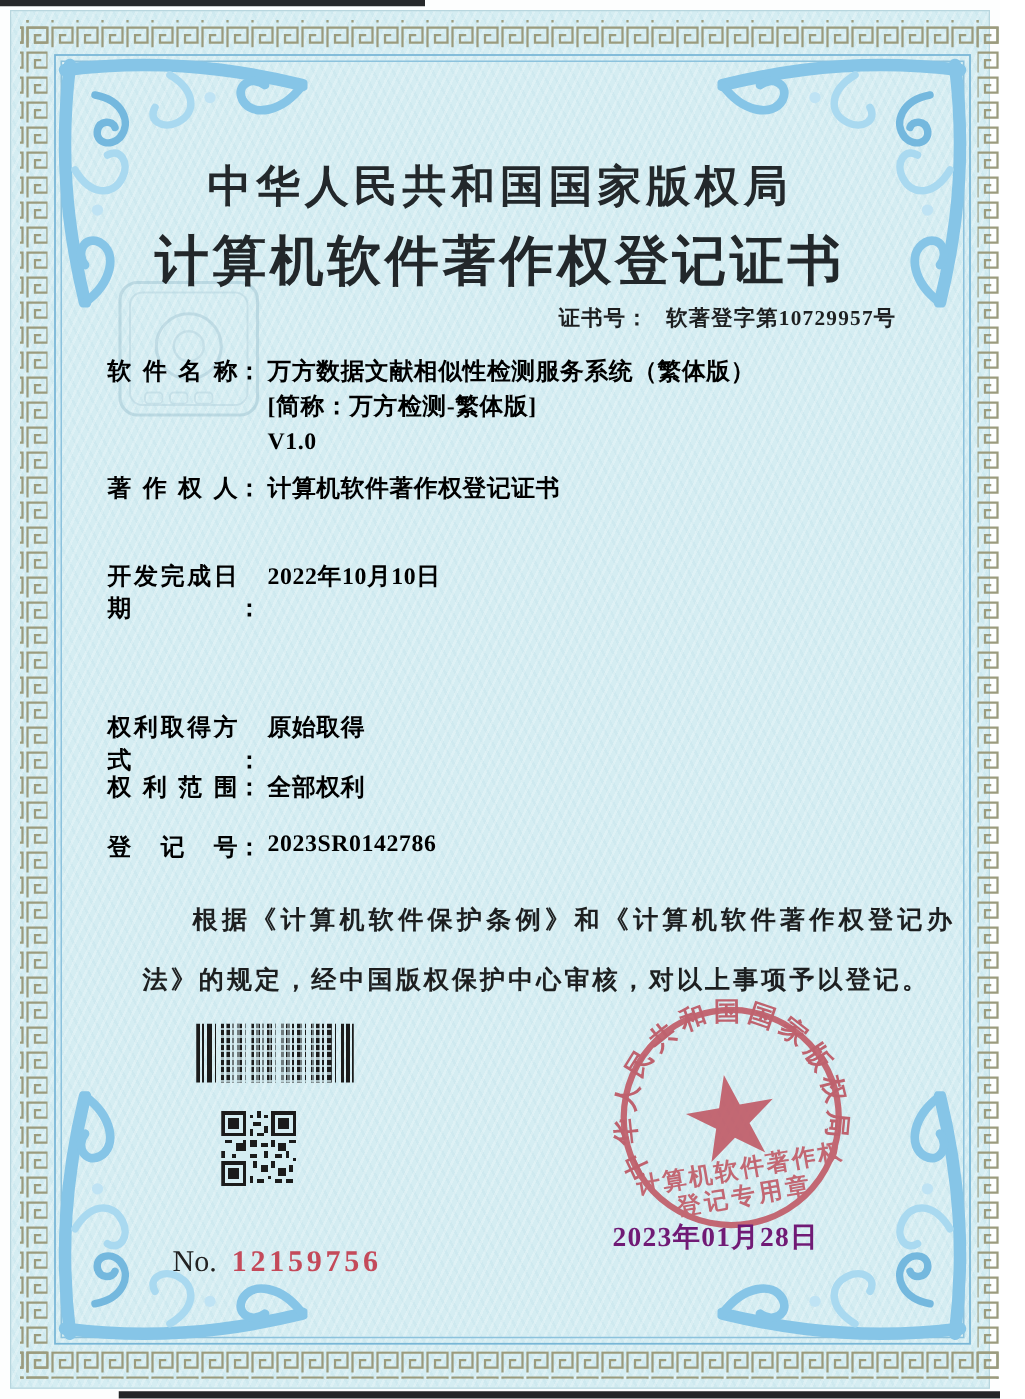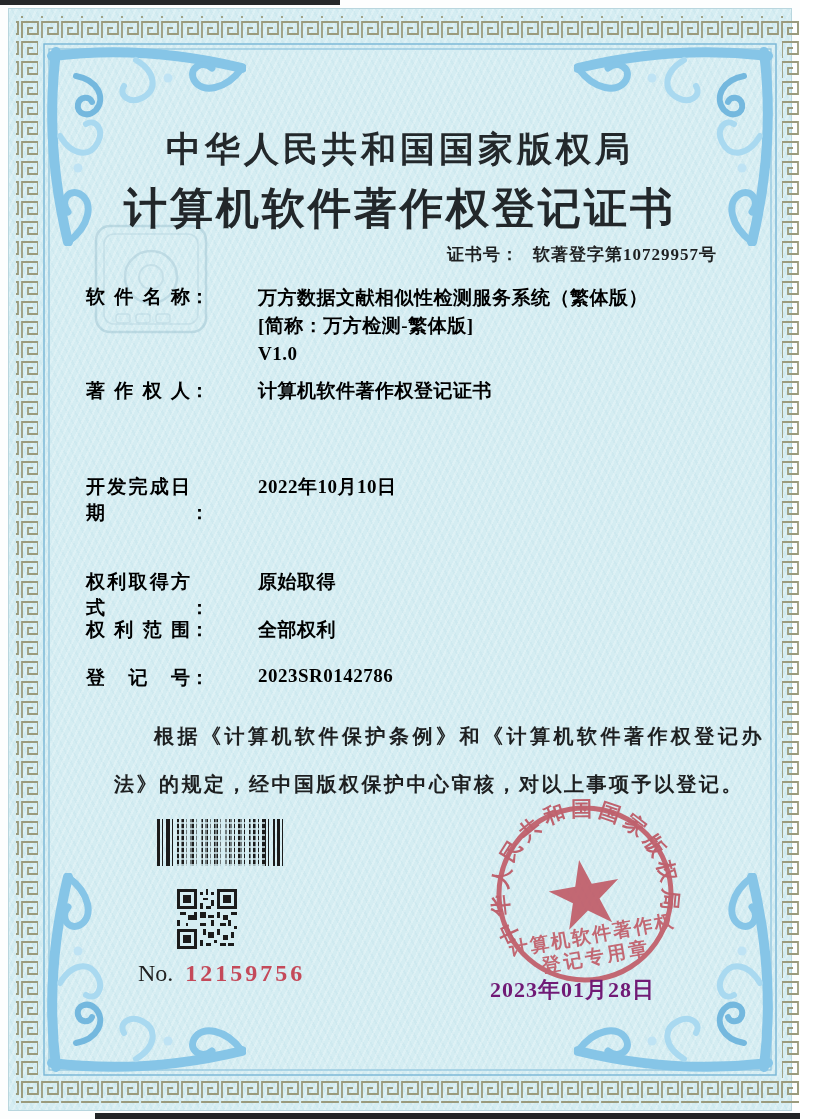--- a/index.html
+++ b/index.html
@@ -10,31 +10,31 @@
            repeating-linear-gradient(115deg, rgba(255,255,255,0.22) 0 2px, rgba(255,255,255,0) 2px 6px),
            repeating-linear-gradient(62deg, rgba(122,182,204,0.07) 0 2px, rgba(255,255,255,0) 2px 7px);}
   .deco{position:absolute;left:0;top:0;pointer-events:none;}
   .txt{position:absolute;color:#1d1f20;}
   .authority{top:126px;left:0;width:100%;text-align:center;font-size:35px;font-weight:700;letter-spacing:4px;color:#23282b;}
   .cert-title{top:180px;left:0;width:100%;text-align:center;font-size:43px;font-weight:700;letter-spacing:3px;color:#22272a;}
   .cert-no{top:243px;right:83px;font-size:17px;font-weight:700;letter-spacing:1px;text-align:right;}
   .cert-no .gap{display:inline-block;width:14px;}
   .frow{position:absolute;left:86px;right:60px;font-size:19px;font-weight:700;}
   .ltext{display:inline-block;width:104px;text-align:justify;text-align-last:justify;}
-  .fvalue{position:absolute;left:128px;top:0;letter-spacing:0.5px;margin-left:44px;}
+  .fvalue{position:absolute;left:128px;top:0;letter-spacing:0.5px;}
   .sw-line{line-height:28px;}
   .statement{top:712px;left:86px;width:650px;font-size:20px;font-weight:700;line-height:48px;
              text-align:justify;text-indent:2em;letter-spacing:2.5px;color:#1d1f20;margin-left:28px;}
   .barcode{position:absolute;left:157px;top:819px;width:126px;height:47px;
            background:repeating-linear-gradient(90deg,#1b1b1b 0 3px,rgba(0,0,0,0) 3px 5px,#1b1b1b 5px 6px,rgba(0,0,0,0) 6px 9px,#1b1b1b 9px 13px,rgba(0,0,0,0) 13px 15px,#1b1b1b 15px 16px,rgba(0,0,0,0) 16px 20px,#1b1b1b 20px 22px,rgba(0,0,0,0) 22px 24px);}
   .bc-speckle{position:absolute;left:18px;right:18px;top:0;bottom:0;
            background:repeating-linear-gradient(0deg, rgba(213,237,242,0.75) 0 2px, rgba(0,0,0,0) 2px 6px),
                       repeating-linear-gradient(90deg, rgba(213,237,242,0.45) 0 2px, rgba(0,0,0,0) 2px 5px);}
   .qr{position:absolute;left:177px;top:888px;width:60px;height:62px;}
-  .serial{top:960px;left:138px;font-size:24px;color:#222;}
+  .serial{top:997px;left:138px;font-size:24px;color:#222;}
   .serial .num{color:#c44a5a;letter-spacing:3px;margin-left:12px;font-weight:700;}
   .issue-date{top:975px;left:490px;font-size:22px;font-weight:700;letter-spacing:1px;color:#701a75;}
   .seal{position:absolute;left:470px;top:782px;width:230px;height:230px;opacity:0.88;}
   .emboss{position:absolute;left:92px;top:222px;width:118px;height:128px;opacity:0.5;}
   .scan-top{position:absolute;left:0;top:0;width:340px;height:5px;background:#26282a;}
   .scan-bottom{position:absolute;left:95px;right:0;bottom:0;height:6px;background:#232527;}
 </style>
 </head>
 <body>
 
@@ -98,21 +98,21 @@
     <span class="fvalue">
       <div class="sw-line">万方数据文献相似性检测服务系统（繁体版）</div>
       <div class="sw-line">[简称：万方检测-繁体版]</div>
       <div class="sw-line">V1.0</div>
     </span>
   </div>
   <div class="frow" style="top:378px;">
     <span class="ltext">著作权人</span><span>：</span>
     <span class="fvalue">计算机软件著作权登记证书</span>
   </div>
-  <div class="frow" style="top:474px;">
+  <div class="frow" style="top:448px;">
     <span class="ltext">开发完成日期</span><span>：</span>
     <span class="fvalue">2022年10月10日</span>
   </div>
   <div class="frow" style="top:569px;">
     <span class="ltext">权利取得方式</span><span>：</span>
     <span class="fvalue">原始取得</span>
   </div>
   <div class="frow" style="top:617px;">
     <span class="ltext">权利范围</span><span>：</span>
     <span class="fvalue">全部权利</span>

